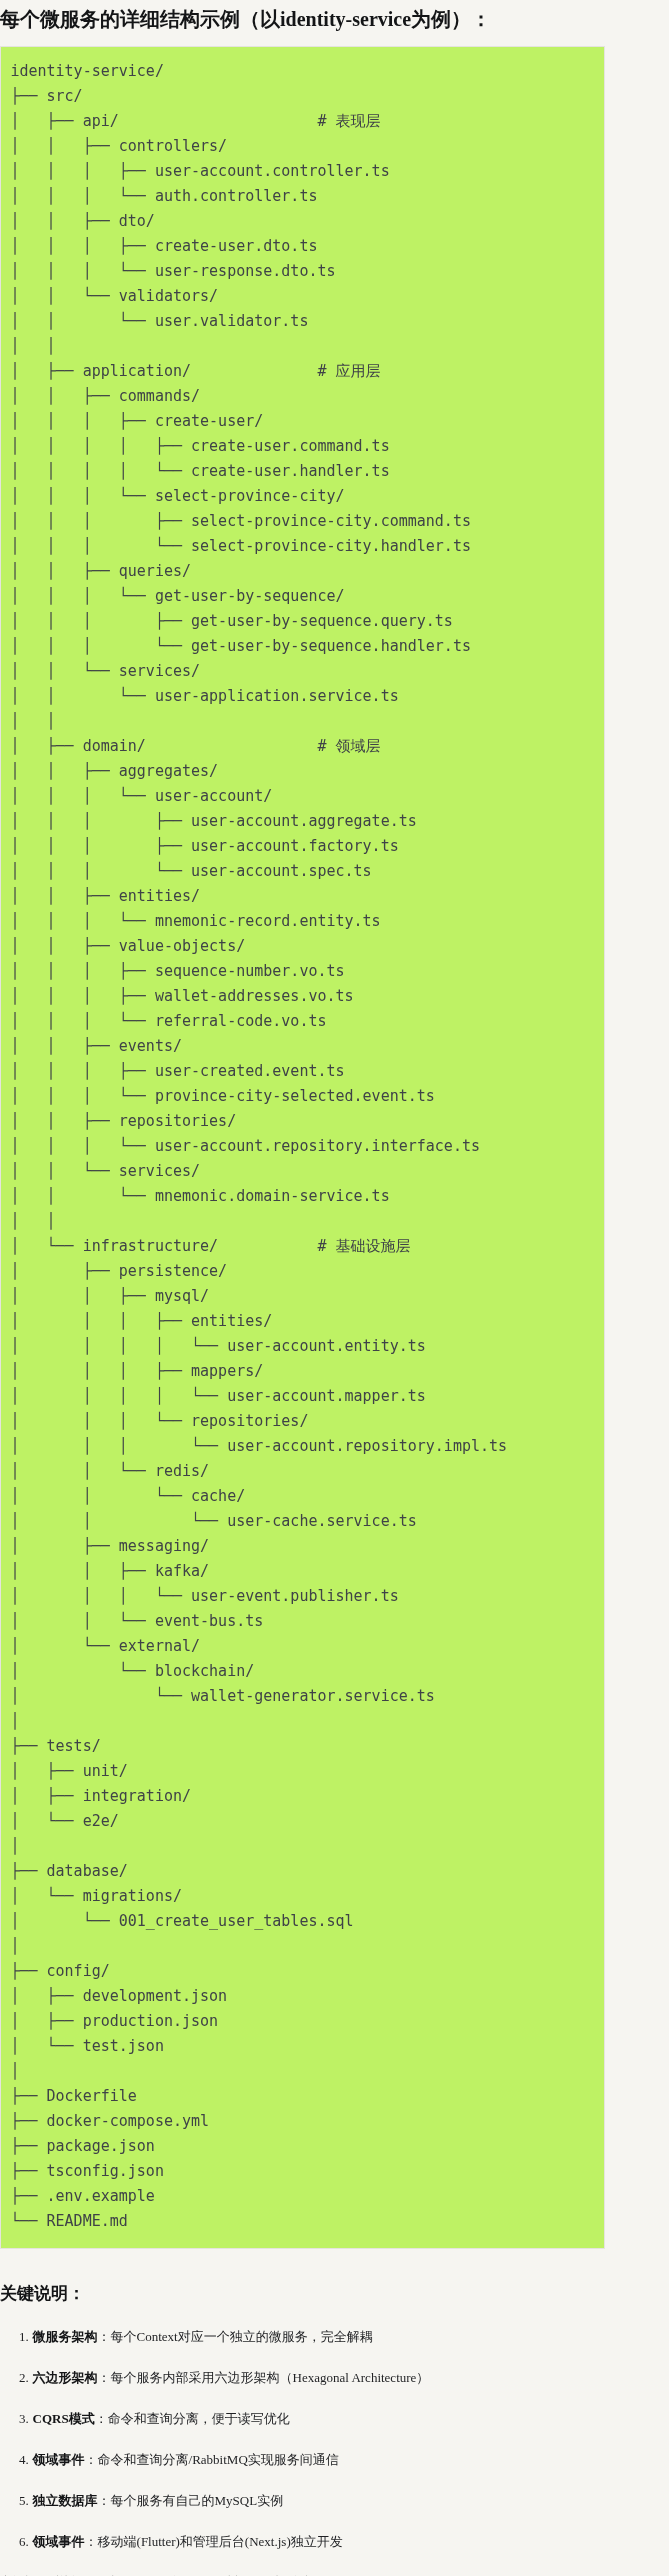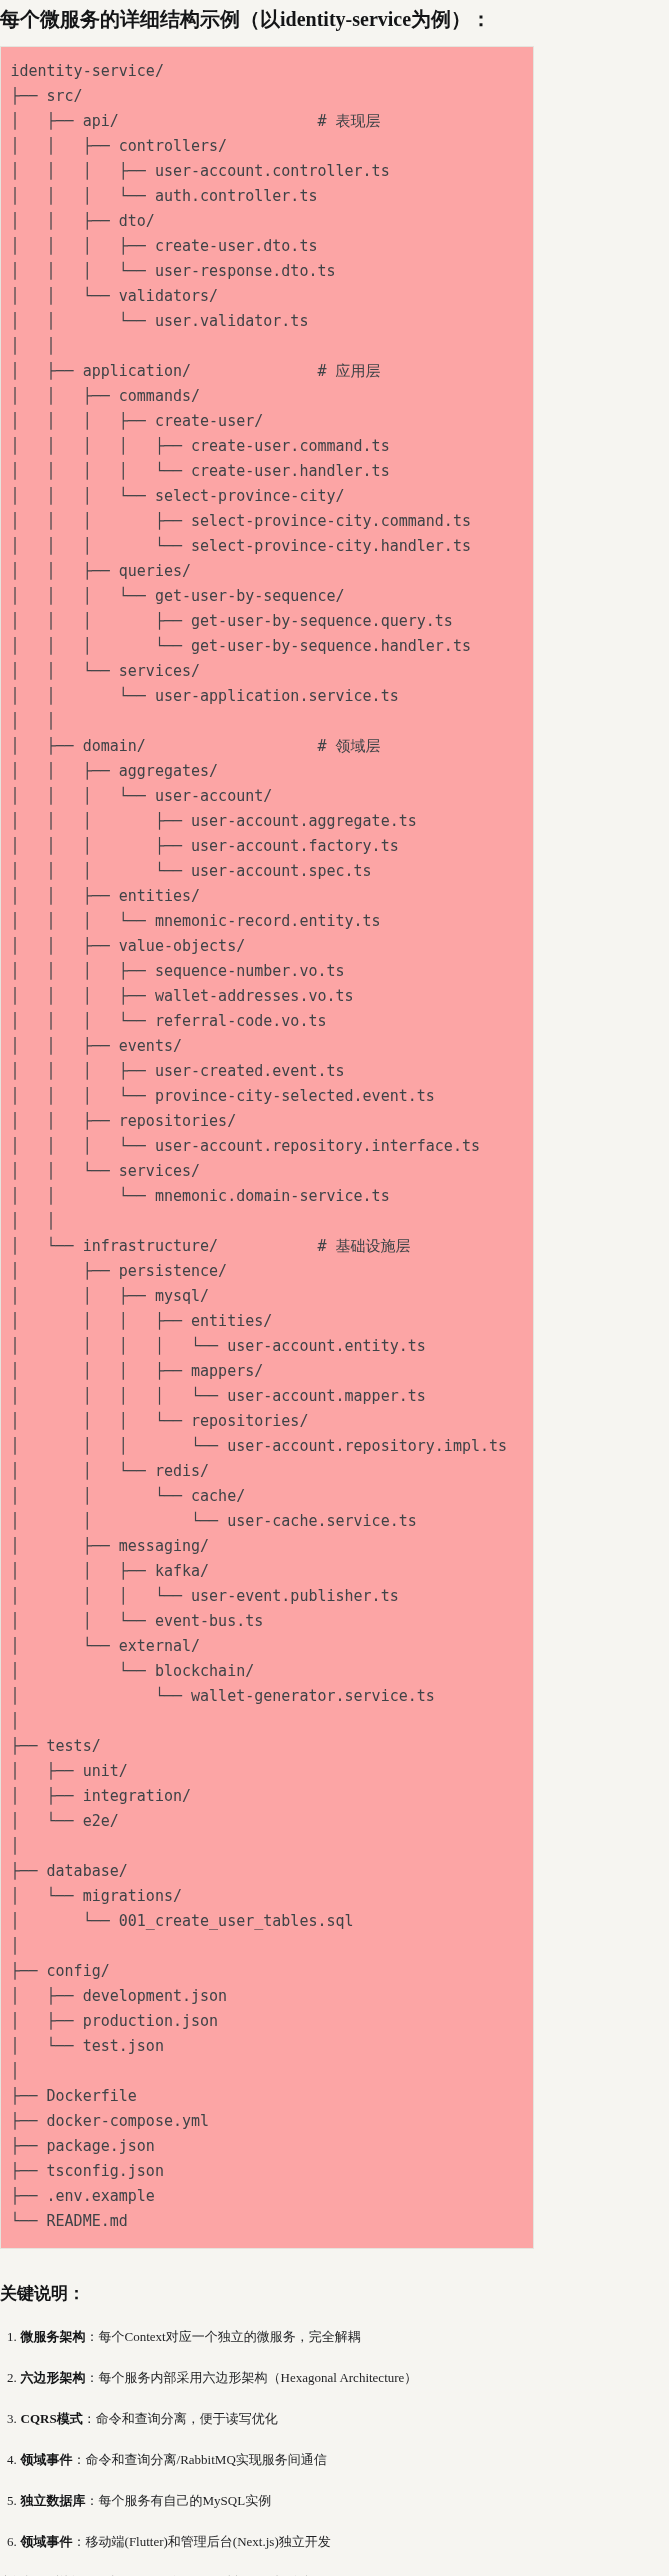--- a/index.html
+++ b/index.html
@@ -16,24 +16,24 @@
   h1.doc-title {
     margin: 6.3px 0 12.5px 0;
     font-size: 20px;
     line-height: 1.35;
     font-weight: bold;
     color: #141517;
     font-family: "Liberation Serif", serif;
   }
 
   .code-block {
-    background: #fca5a5;
+    background: #bef264;
     border: 0.6px solid #e5e4de;
     box-sizing: border-box;
-    width: 534px;
+    width: 605px;
   }
   .code-block pre {
     margin: 0;
     padding: 12.5px 9.4px 13.8px 9.4px;
     font-family: "DejaVu Sans Mono", "Liberation Mono", monospace;
     font-size: 15px;
     line-height: 25px;
     color: #3f4347;
     white-space: pre;
   }
@@ -42,21 +42,21 @@
   h2.notes-heading {
     margin: 0 0 0 0;
     font-size: 17px;
     font-weight: bold;
     color: #141517;
   }
   .note-item {
     margin-top: 24px;
     font-size: 13px;
     line-height: 1.3;
-    padding-left: 7px;
+    padding-left: 19px;
     white-space: nowrap;
   }
   .note-item .num { margin-right: 3.8px; }
   .note-item strong { font-weight: bold; color: #141517; }
   .footer-par {
     margin-top: 24px;
     font-size: 10px;
     line-height: 1.3;
     white-space: nowrap;
   }

